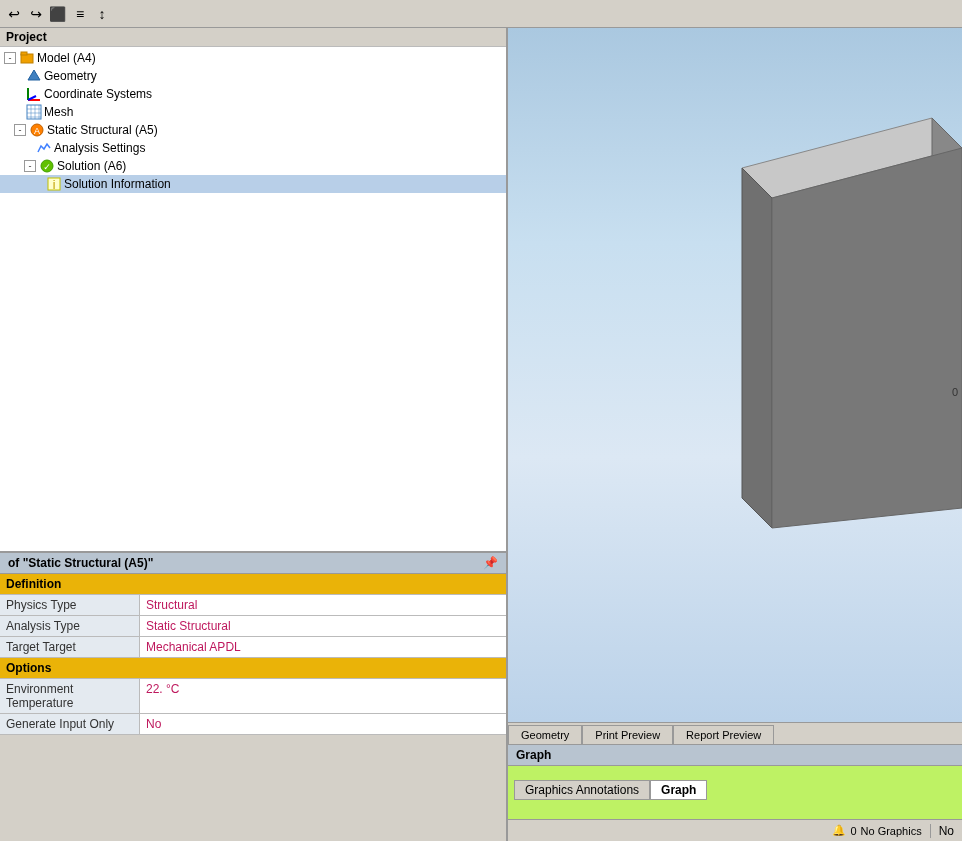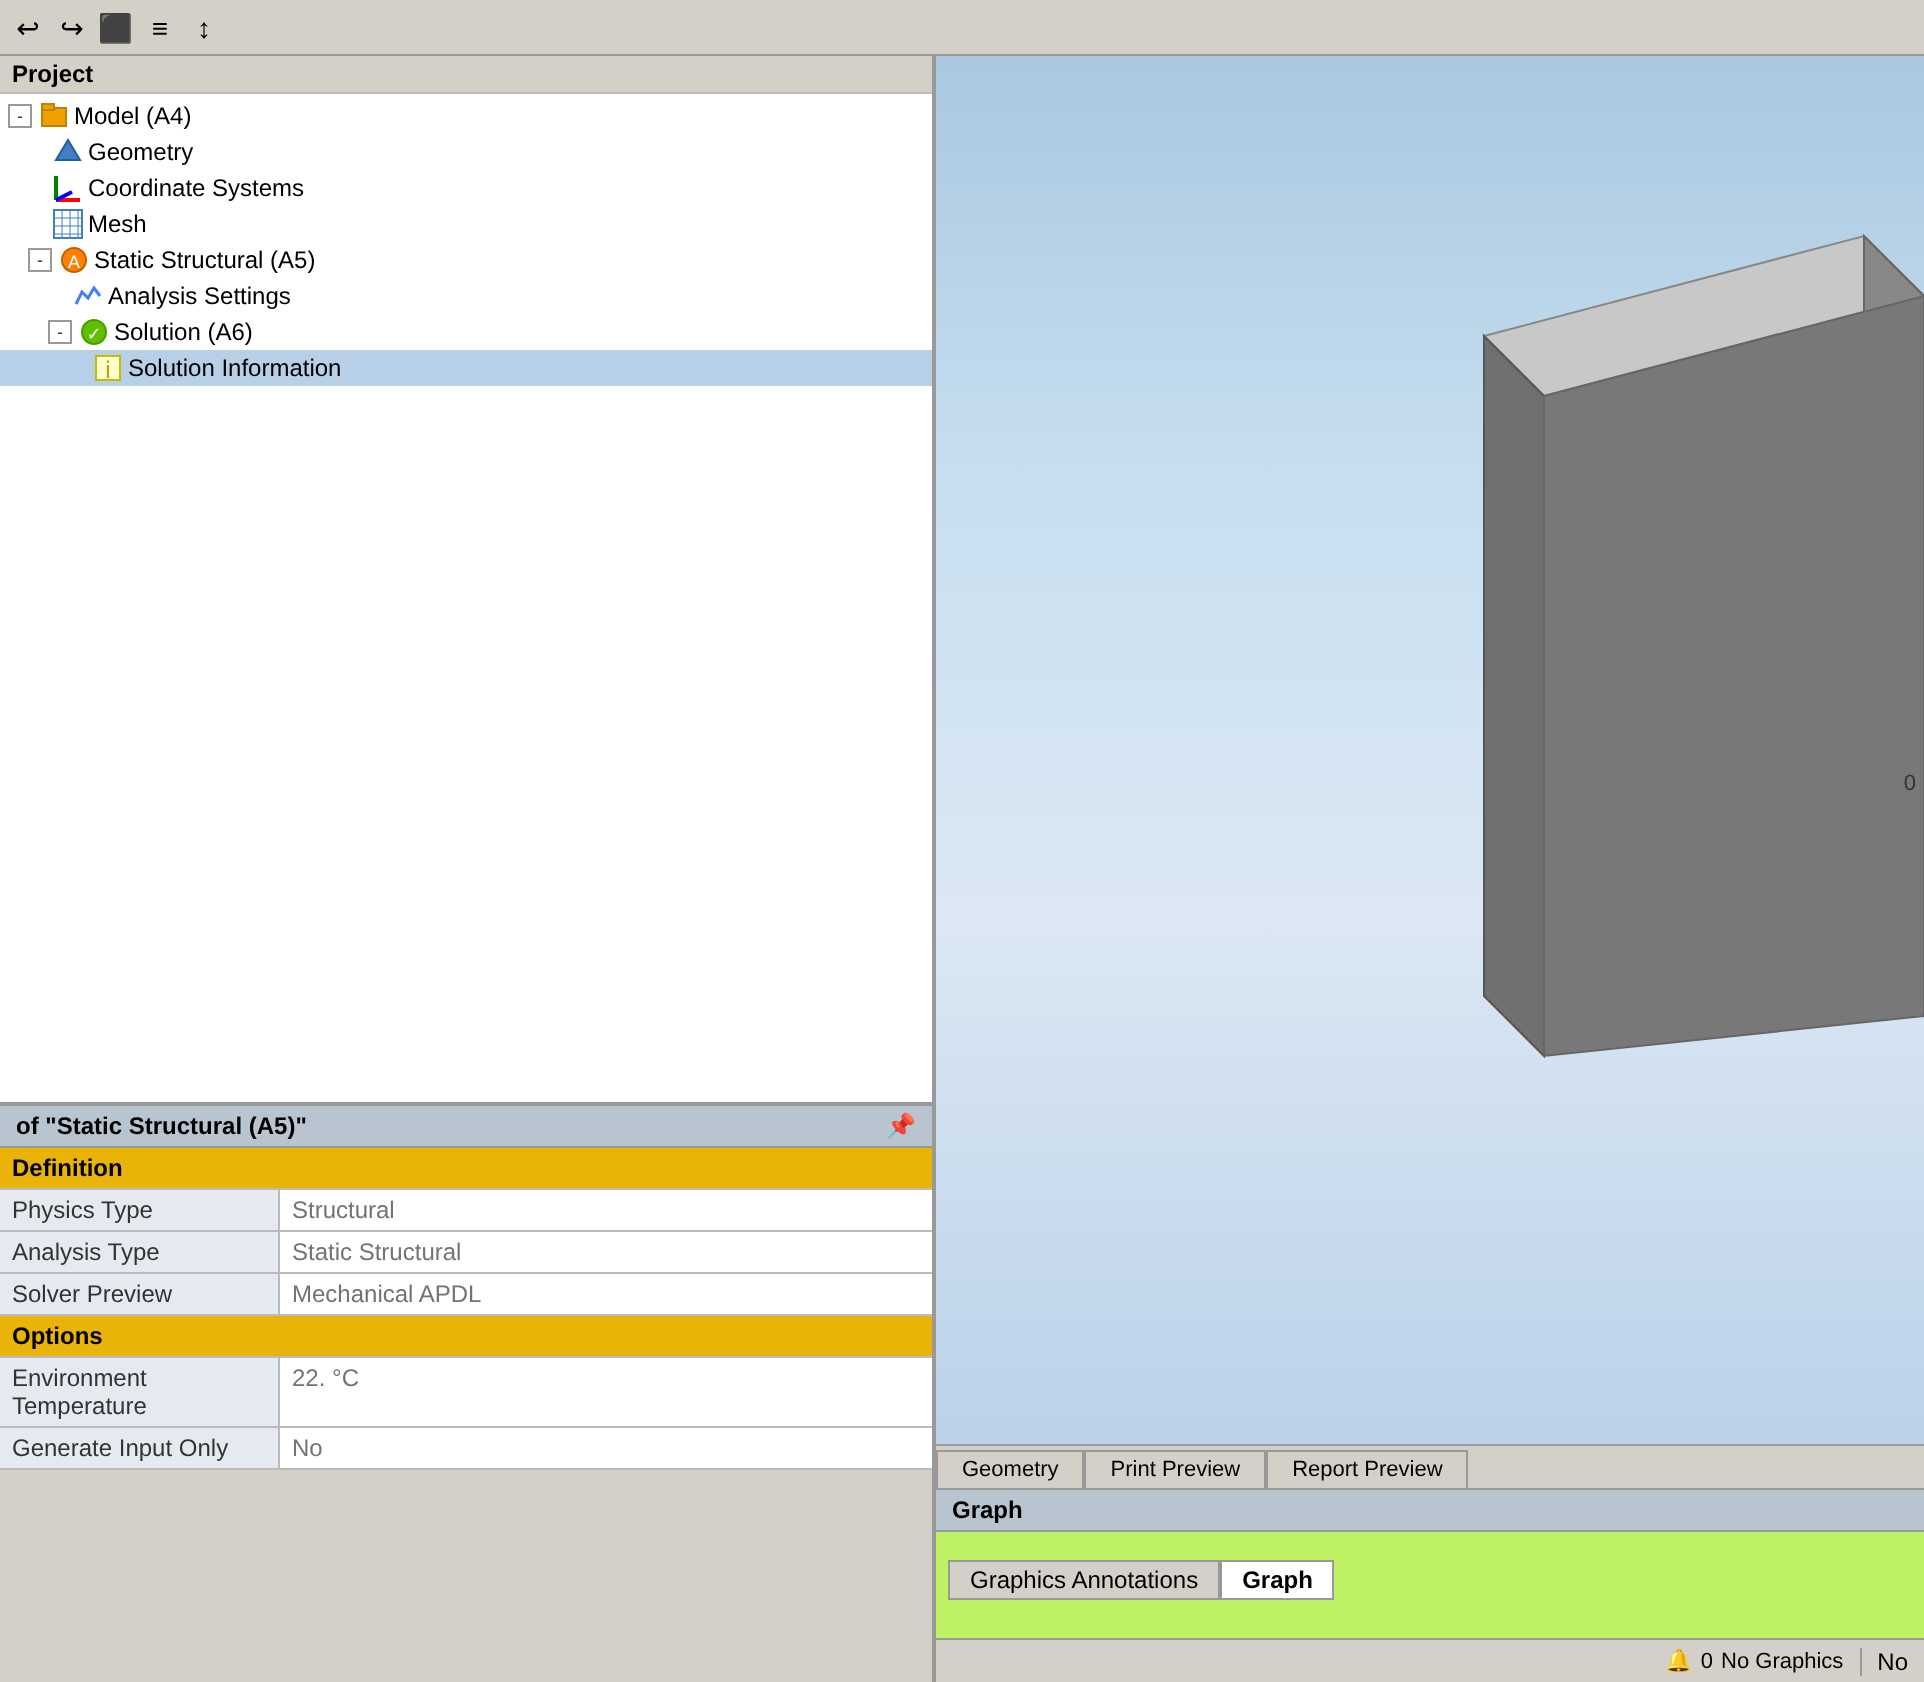--- a/index.html
+++ b/index.html
@@ -9,37 +9,37 @@
     .main-container { display: flex; flex-direction: column; width: 962px; height: 841px; }
 
     
     .toolbar { height: 28px; background: #d4d0c8; border-bottom: 1px solid #999; display: flex; align-items: center; padding: 2px 4px; gap: 2px; }
     .toolbar-icon { width: 20px; height: 20px; display: flex; align-items: center; justify-content: center; font-size: 14px; cursor: pointer; }
 
     
     .content-area { display: flex; flex: 1; overflow: hidden; }
 
     
-    .left-panel { width: 468px; display: flex; flex-direction: column; background: #fff; border-right: 2px solid #999; }
+    .left-panel { width: 508px; display: flex; flex-direction: column; background: #fff; border-right: 2px solid #999; }
 
     
     .tree-view { flex: 1; overflow-y: auto; padding: 2px 0; }
     .tree-item { display: flex; align-items: center; padding: 1px 0; cursor: pointer; white-space: nowrap; }
     .tree-item.selected { background: #b8cfe8; }
     .tree-indent { display: inline-block; }
     .tree-icon { width: 16px; height: 16px; margin: 0 2px; display: inline-flex; align-items: center; justify-content: center; font-size: 11px; }
     .tree-label { font-size: 12px; color: #000; }
     .expand-btn { width: 12px; height: 12px; display: inline-flex; align-items: center; justify-content: center; font-size: 9px; color: #333; cursor: pointer; border: 1px solid #999; background: #fff; margin-right: 1px; }
 
     
     .properties-panel { height: 290px; background: #d4d0c8; border-top: 2px solid #999; }
     .properties-title { background: #b8c4d0; padding: 3px 8px; font-size: 12px; font-weight: bold; border-bottom: 1px solid #999; display: flex; justify-content: space-between; align-items: center; }
     .prop-row { display: flex; border-bottom: 1px solid #bbb; }
     .prop-key { width: 140px; min-width: 140px; padding: 3px 6px; background: #e4eaf0; border-right: 1px solid #bbb; font-size: 12px; color: #333; }
-    .prop-val { flex: 1; padding: 3px 6px; background: #fff; font-size: 12px; color: #737373; }
+    .prop-val { flex: 1; padding: 3px 6px; background: #fff; font-size: 12px; color: #be185d; }
     .prop-section { background: #eab308; padding: 3px 6px; font-weight: bold; font-size: 12px; border-bottom: 1px solid #bbb; }
 
     
     .right-panel { flex: 1; display: flex; flex-direction: column; }
     .viewport { flex: 1; background: linear-gradient(180deg, #aac8e0 0%, #c8dff0 30%, #dce8f4 60%, #b8d0e8 100%); position: relative; overflow: hidden; }
 
     
     .viewport-tabs { height: 22px; background: #d4d0c8; display: flex; align-items: flex-end; border-top: 1px solid #999; }
     .vtab { padding: 3px 12px; font-size: 11px; background: #d4d0c8; border: 1px solid #999; border-bottom: none; cursor: pointer; position: relative; }
 
@@ -196,21 +196,21 @@
           <div class="prop-section">Definition</div>
           <div class="prop-row">
             <div class="prop-key">Physics Type</div>
             <div class="prop-val">Structural</div>
           </div>
           <div class="prop-row">
             <div class="prop-key">Analysis Type</div>
             <div class="prop-val">Static Structural</div>
           </div>
           <div class="prop-row">
-            <div class="prop-key">Solver Preview</div>
+            <div class="prop-key">Target Target</div>
             <div class="prop-val">Mechanical APDL</div>
           </div>
 
           <div class="prop-section">Options</div>
           <div class="prop-row">
             <div class="prop-key">Environment Temperature</div>
             <div class="prop-val">22. °C</div>
           </div>
           <div class="prop-row">
             <div class="prop-key">Generate Input Only</div>

